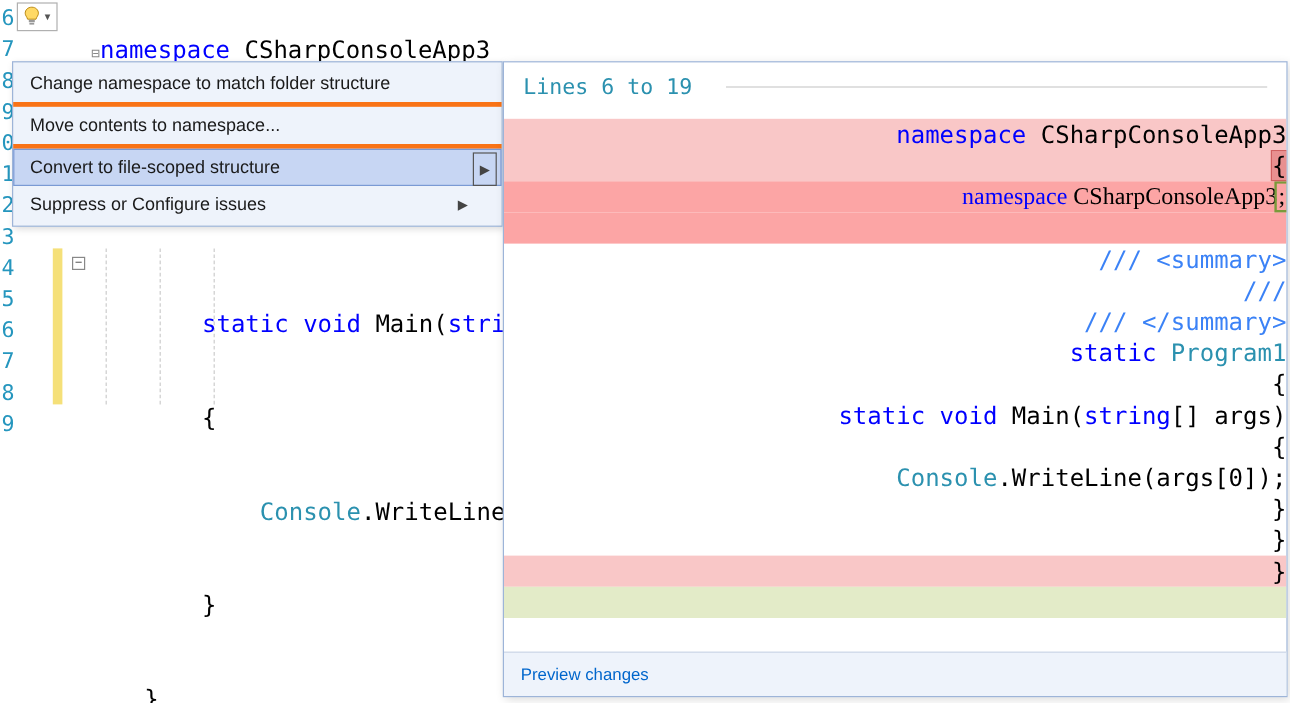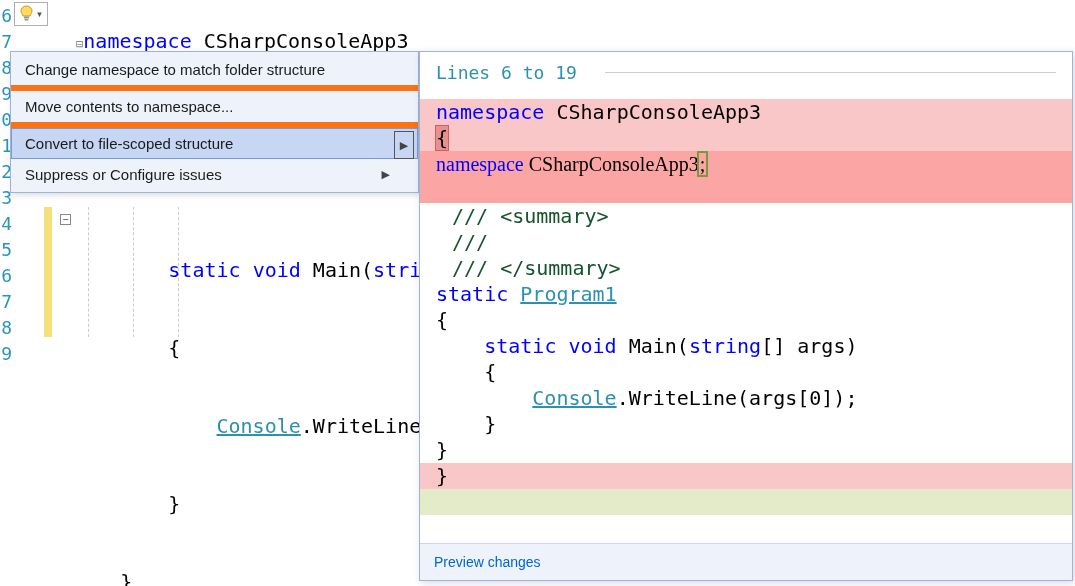--- a/index.html
+++ b/index.html
@@ -52,23 +52,23 @@
     .editor-code-area {
       position: absolute;
       left: 52px;
       top: 2px;
       font-family: Consolas, monospace;
       font-size: 20px;
       line-height: 26px;
       white-space: pre;
     }
     .code-kw { color: #0000ff; }
-    .code-type { color: #2b91af; text-decoration: underline; }
+    .code-type { color: #2b91af; }
     .code-text { color: #000; }
-    .code-comment { color: #14532d; margin-left: 16px; }
+    .code-comment { color: #3b82f6; margin-left: 16px; }
 
     .fold-col {
       position: absolute;
       left: 60px;
       top: 3px;
       width: 14px;
       font-family: Consolas, monospace;
       font-size: 12px;
       color: #888;
       line-height: 26px;
@@ -114,21 +114,21 @@
       width: 409px;
       background: #eef3fb;
       border: 1px solid #9db4d8;
       box-shadow: 2px 2px 6px rgba(0,0,0,0.15);
       padding: 2px 0;
     }
     .menu-item {
       padding: 7px 28px 7px 14px;
       font-size: 15px;
       color: #1a1a1a;
-      border-bottom: 6px solid #f97316;
+      border-bottom: 4px solid #f97316;
       position: relative;
       display: flex;
       align-items: center;
       justify-content: space-between;
       cursor: pointer;
     }
     .menu-item:last-child { border-bottom: none; text-align: center; }
     .menu-item.hover {
       background: #c7d6f3;
       border: 1px solid #7a9ad4;
@@ -183,20 +183,21 @@
       flex: 1;
       padding: 12px 0 0 0;
       font-family: Consolas, monospace;
       font-size: 20px;
       line-height: 26px;
       overflow: hidden;
     }
     .pc-line {
       padding-left: 16px;
       white-space: pre;
+      text-align: right;
     }
     .diff-del-open { background: #f9c7c7; }
     .diff-del-brace { background: #f9c7c7; position: relative; }
     .diff-del-brace .highlight-char {
       background: #e89090;
       outline: 1px solid #d06060;
     }
     .diff-add { background: #fca5a5; font-family: Liberation Serif, serif; }
     .diff-add .highlight-char {
       outline: 2px solid #7a9a3a;

